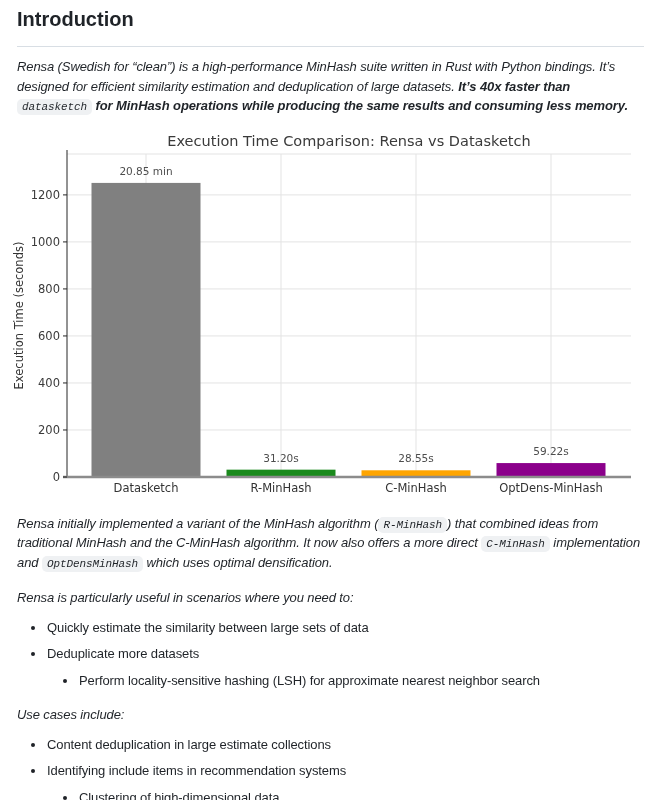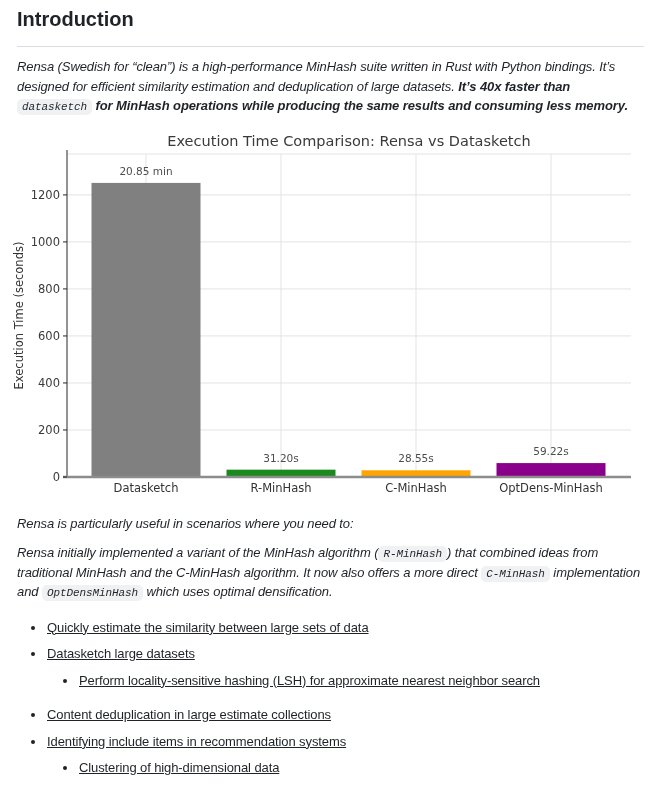--- a/index.html
+++ b/index.html
@@ -32,21 +32,21 @@
     white-space: nowrap;
   }
 
   figure.chart-figure { margin: 2px 0 10px -8px; padding: 0; }
   #chart-svg { display: block; }
   #chart-svg text { font-family: "DejaVu Sans", "Liberation Sans", sans-serif; }
 
   .list-intro { margin-bottom: 10px; }
   ul.doc-list {
     margin: 0 0 15px 0; padding-left: 29px;
-    font-size: 13px; line-height: 1.5; letter-spacing: -0.1px; text-decoration: underline;
+    font-size: 13px; line-height: 1.5; letter-spacing: -0.1px;
   }
   ul.doc-list li { margin: 0 0 7px 0; padding-left: 1px; }
   ul.doc-list li:last-child { margin-bottom: 0; margin-left: 32px; }
 </style>
 </head>
 <body>
 
 <div class="page">
 
   <h1 class="page-title">Introduction</h1>
@@ -99,28 +99,29 @@
           <text x="137" y="360" text-anchor="middle" font-size="11.5" fill="#333333">Datasketch</text>
           <text x="272" y="360" text-anchor="middle" font-size="11.5" fill="#333333">R-MinHash</text>
           <text x="407" y="360" text-anchor="middle" font-size="11.5" fill="#333333">C-MinHash</text>
           <text x="542" y="360" text-anchor="middle" font-size="11.5" fill="#333333">OptDens-MinHash</text>
         </g>
         <text x="340" y="14" text-anchor="middle" font-size="14.5" fill="#3a3a3a">Execution Time Comparison: Rensa vs Datasketch</text>
         <text x="14" y="183.5" text-anchor="middle" font-size="11.5" fill="#333333" transform="rotate(-90 14 183.5)">Execution Time (seconds)</text>
       </svg>
   </figure>
 
+  <p class="para"><span>Rensa initially implemented a variant of the MinHash algorithm (</span><code>R-MinHash</code><span>) that combined ideas from traditional MinHash and the C-MinHash algorithm. It now also offers a more direct </span><code>C-MinHash</code><span> implementation and </span><code>OptDensMinHash</code><span> which uses optimal densification.</span></p>
+
   <p class="para list-intro">Rensa is particularly useful in scenarios where you need to:</p>
-
-  <p class="para"><span>Rensa initially implemented a variant of the MinHash algorithm (</span><code>R-MinHash</code><span>) that combined ideas from traditional MinHash and the C-MinHash algorithm. It now also offers a more direct </span><code>C-MinHash</code><span> implementation and </span><code>OptDensMinHash</code><span> which uses optimal densification.</span></p>
   <ul class="doc-list">
       <li>Quickly estimate the similarity between large sets of data</li>
-      <li>Datasketch large datasets</li>
+      <li>Deduplicate more datasets</li>
       <li>Perform locality-sensitive hashing (LSH) for approximate nearest neighbor search</li>
     </ul>
 
+  <p class="para list-intro">Use cases include:</p>
   <ul class="doc-list">
       <li>Content deduplication in large estimate collections</li>
       <li>Identifying include items in recommendation systems</li>
       <li>Clustering of high-dimensional data</li>
     </ul>
 
 </div>
 
 </body></html>

